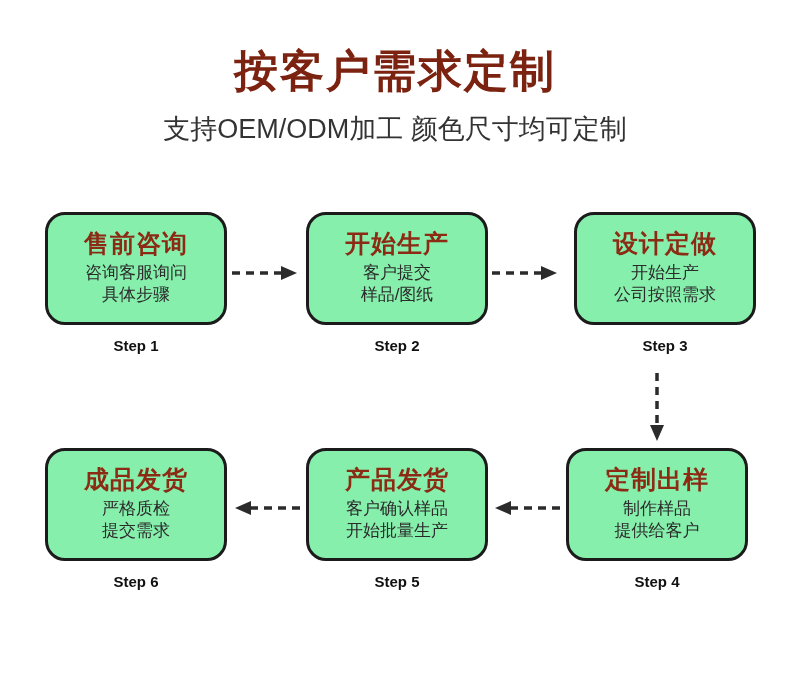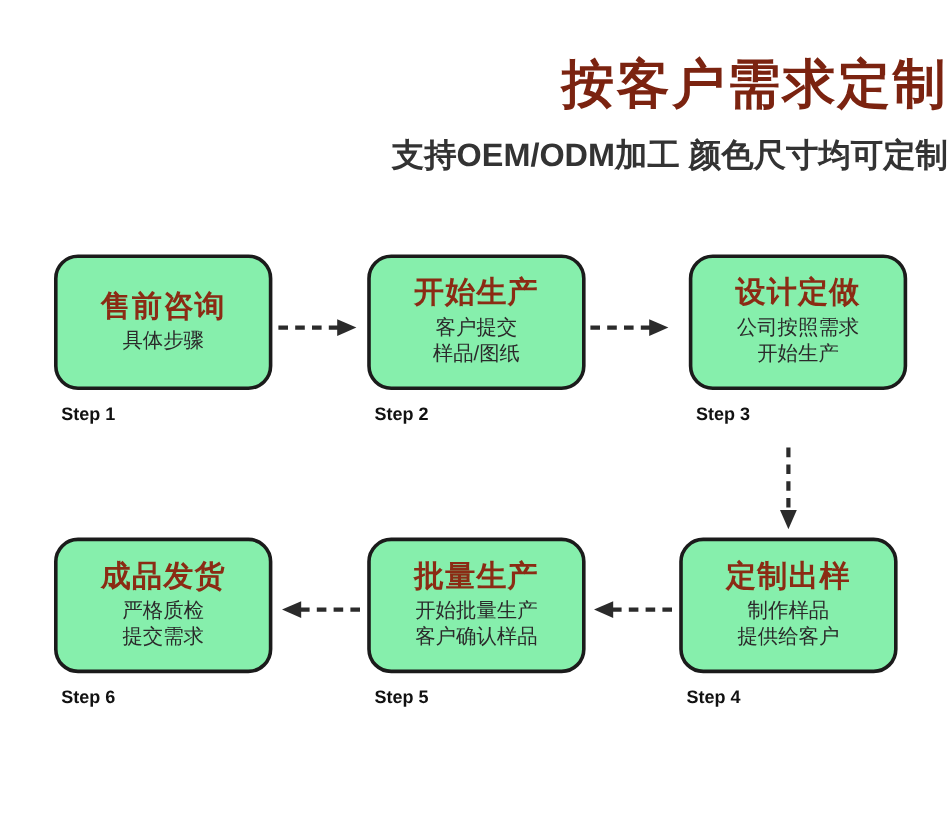--- a/index.html
+++ b/index.html
@@ -16,38 +16,38 @@
     color: #333333;
     -webkit-font-smoothing: antialiased;
   }
 
   
   .header {
     position: absolute;
     left: 0;
     top: 0;
     width: 790px;
-    text-align: right;
+    text-align: center;
   }
   .page-title {
     margin: 0;
     padding-top: 44px;
     font-size: 44px;
     line-height: 54px;
     font-weight: bold;
     color: #7b2310;
     letter-spacing: 2px;
     font-family: "DejaVu Sans", "Liberation Sans", sans-serif;
   }
   .page-subtitle {
     margin: 0;
     padding-top: 14px;
     font-size: 27px;
     line-height: 34px;
-    font-weight: bold;
+    font-weight: normal;
     color: #333333;
     letter-spacing: 0px;
     font-family: "Liberation Sans", "DejaVu Sans", sans-serif;
   }
 
   
   .flow {
     position: absolute;
     left: 0;
     top: 0;
@@ -90,20 +90,21 @@
     font-size: 17px;
     line-height: 22px;
     color: #2b2b2b;
     white-space: nowrap;
     font-family: "Liberation Sans", "DejaVu Sans", sans-serif;
   }
 
   
   .step-label-wrap {
     margin-top: 11px;
+    text-align: center;
     height: 24px;
     position: relative;
   }
   .step-label {
     position: relative;
     display: inline-block;
     font-size: 15px;
     line-height: 20px;
     font-weight: bold;
     color: #111111;
@@ -140,20 +141,21 @@
   <h1 class="page-title">按客户需求定制</h1>
   <p class="page-subtitle">支持OEM/ODM加工 颜色尺寸均可定制</p>
 </div>
 
 <div class="flow">
 
   <div class="step-cell" style="left:45px; top:212px;">
     <div class="step-box">
       <div class="step-heading">售前咨询</div>
       <div class="step-lines">
+        <div class="step-line">咨询客服询问</div>
         <div class="step-line">具体步骤</div>
       </div>
     </div>
     <div class="step-label-wrap">
       <span class="step-label">Step 1</span>
     </div>
   </div>
 
   <div class="step-cell" style="left:306px; top:212px;">
     <div class="step-box">
@@ -165,22 +167,22 @@
     </div>
     <div class="step-label-wrap">
       <span class="step-label">Step 2</span>
     </div>
   </div>
 
   <div class="step-cell" style="left:574px; top:212px;">
     <div class="step-box">
       <div class="step-heading">设计定做</div>
       <div class="step-lines">
+        <div class="step-line">开始生产</div>
         <div class="step-line">公司按照需求</div>
-        <div class="step-line">开始生产</div>
       </div>
     </div>
     <div class="step-label-wrap">
       <span class="step-label">Step 3</span>
     </div>
   </div>
 
   <div class="step-cell" style="left:566px; top:448px;">
     <div class="step-box">
       <div class="step-heading">定制出样</div>
@@ -189,24 +191,24 @@
         <div class="step-line">提供给客户</div>
       </div>
     </div>
     <div class="step-label-wrap">
       <span class="step-label">Step 4</span>
     </div>
   </div>
 
   <div class="step-cell" style="left:306px; top:448px;">
     <div class="step-box">
-      <div class="step-heading">批量生产</div>
-      <div class="step-lines">
+      <div class="step-heading">产品发货</div>
+      <div class="step-lines">
+        <div class="step-line">客户确认样品</div>
         <div class="step-line">开始批量生产</div>
-        <div class="step-line">客户确认样品</div>
       </div>
     </div>
     <div class="step-label-wrap">
       <span class="step-label">Step 5</span>
     </div>
   </div>
 
   <div class="step-cell" style="left:45px; top:448px;">
     <div class="step-box">
       <div class="step-heading">成品发货</div>

